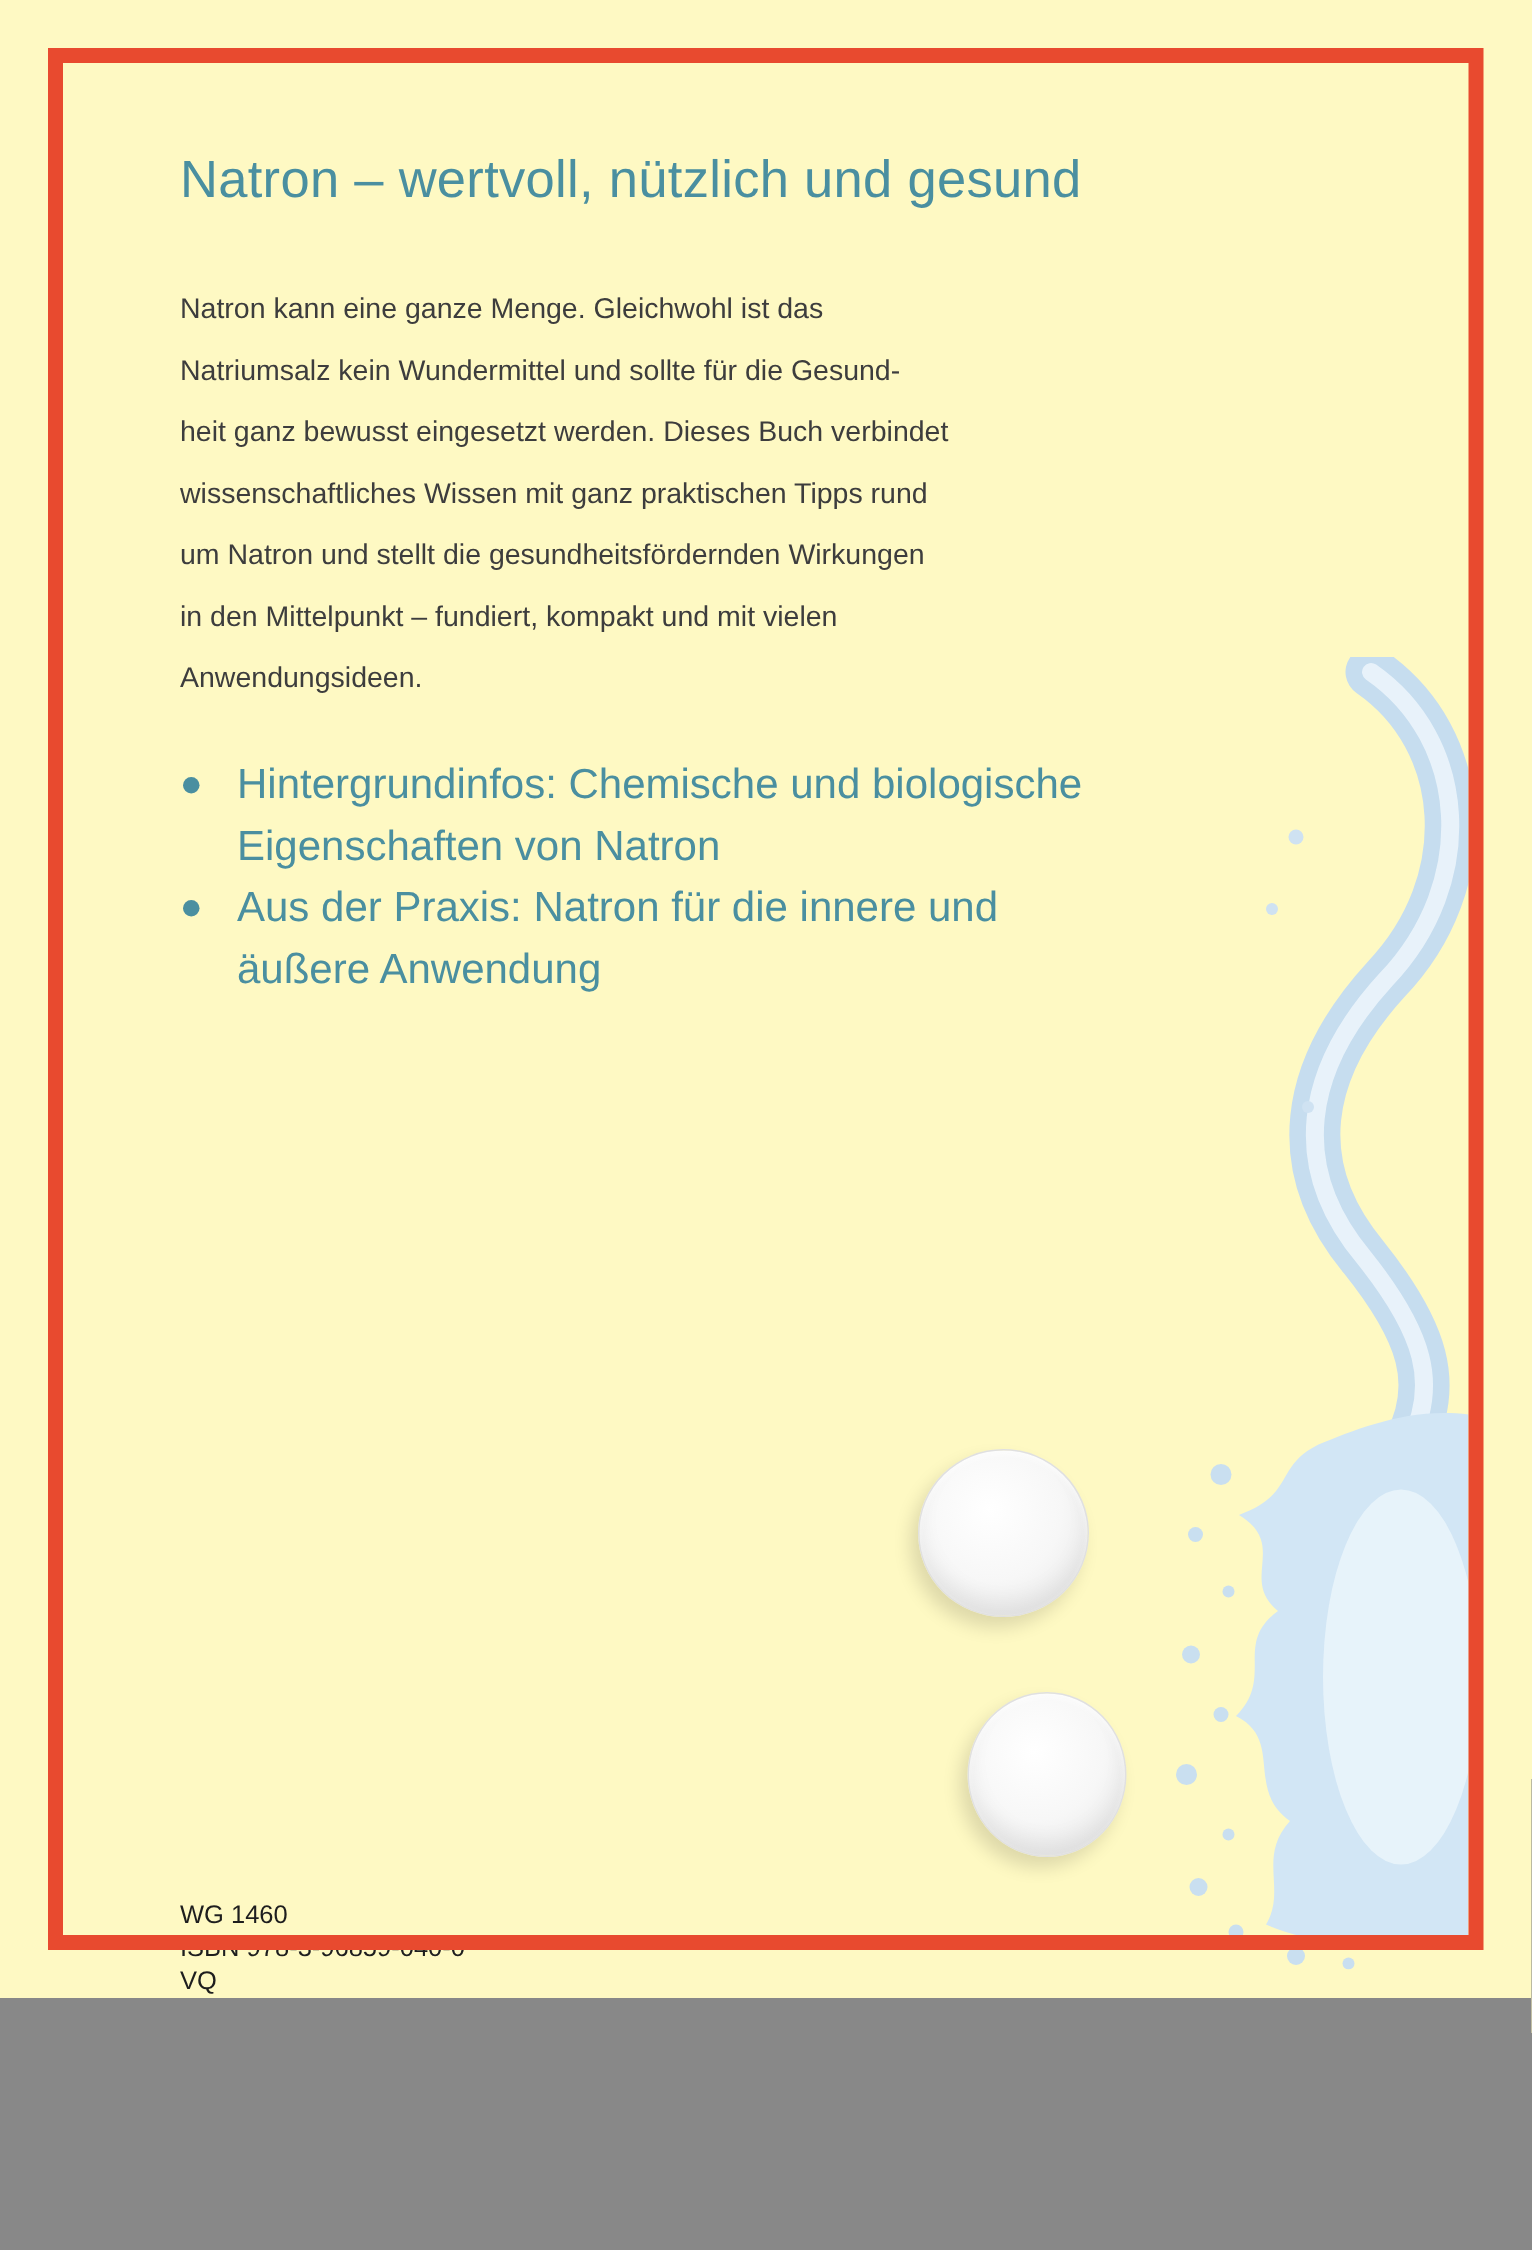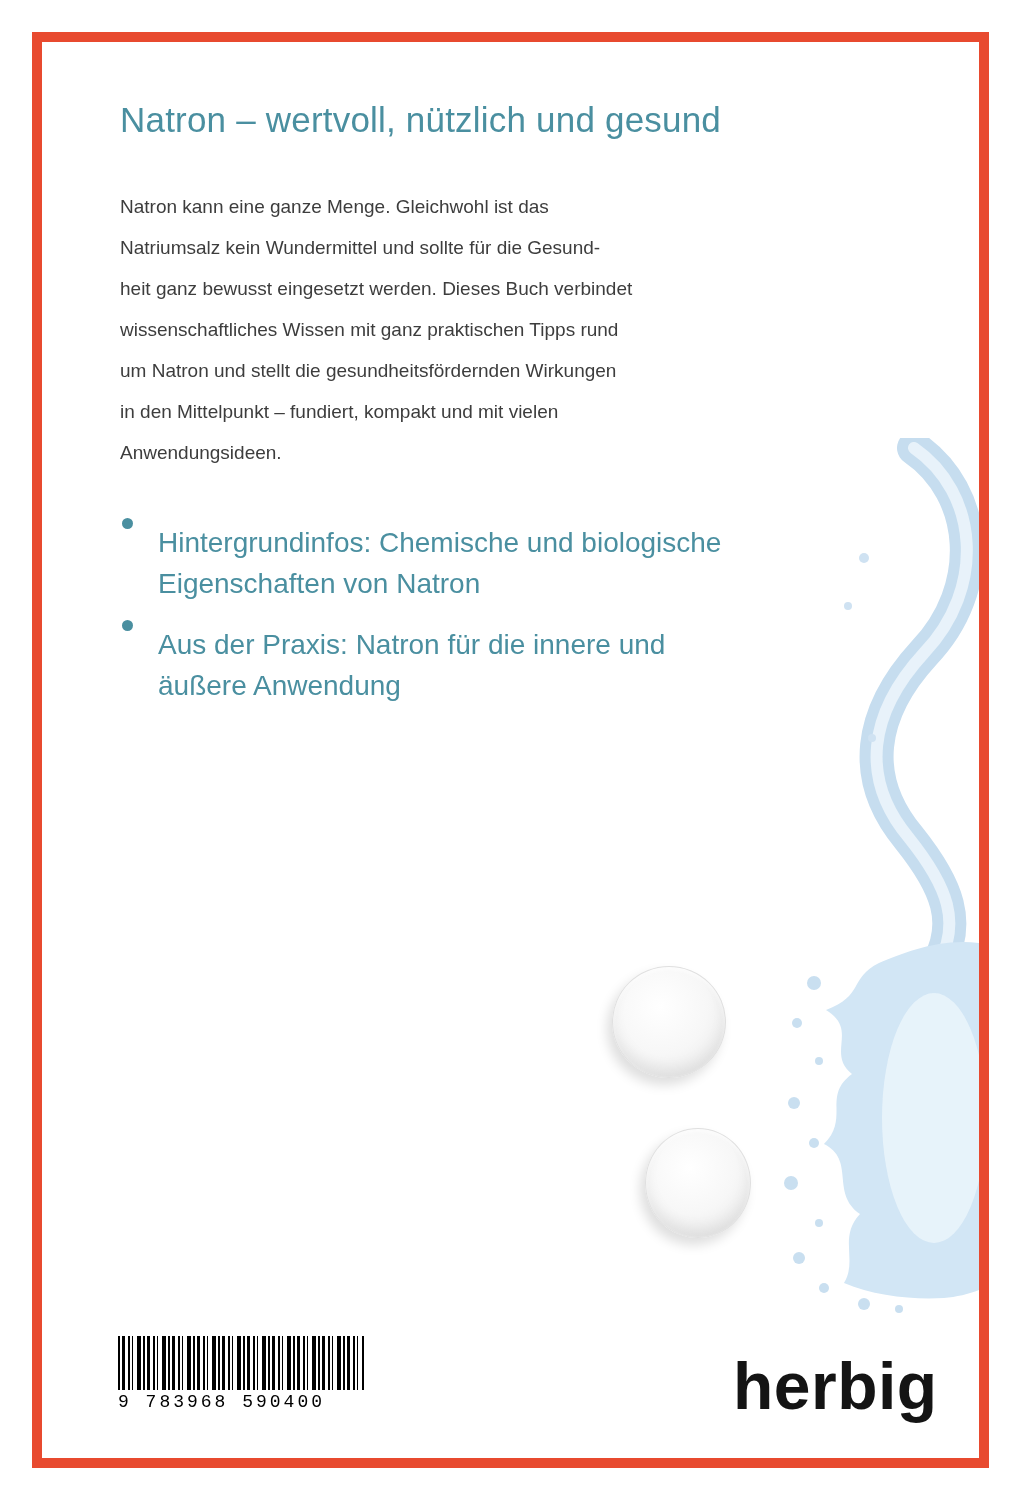--- a/index.html
+++ b/index.html
@@ -1,19 +1,19 @@
 <!DOCTYPE html>
 <html style="--red: #e84a2f; --teal: #4a8fa0; --bodytext: #3d3d3d;"><head>
 <meta charset="utf-8">
 <style>
   html,body{margin:0;padding:0;background:#888;}
   .page{
     position:relative;
-    width:1021px;height:1500px;
-    background:#ffffff;
+    width:1021px;height:1332px;
+    background:#fef9c3;
     overflow:hidden;
     font-family:"Liberation Sans", sans-serif;
     margin:0 auto;
   }
   .frame{
     position:absolute;
     left:32px;top:32px;right:32px;bottom:32px;
     border:10px solid var(--red,#e84a2f);
     pointer-events:none;
     z-index:5;
@@ -56,21 +56,20 @@
     border-radius:50%;
     background:var(--teal,#4a8fa0);
     margin-top:16px;
     margin-left:2px;
   }
   .bullet-text{
     font-size:28px;
     line-height:41px;
     color:var(--teal,#4a8fa0);
     white-space:pre-line;
-    margin-top:20px;
   }
   .splash{
     position:absolute;
     right:42px;top:438px;
     width:215px;height:875px;
     z-index:1;
   }
   .tablet{
     position:absolute;
     border-radius:50%;
@@ -173,20 +172,25 @@
     <circle cx="84" cy="168" r="4" fill="#cfe2f2"></circle>
     <circle cx="108" cy="300" r="4" fill="#cfe2f2"></circle>
     <circle cx="60" cy="850" r="5" fill="#c9dff0"></circle>
     <circle cx="100" cy="866" r="6" fill="#c9dff0"></circle>
     <circle cx="135" cy="871" r="4" fill="#c9dff0"></circle>
   </svg>
 
   <div class="tablet tablet-1"></div>
   <div class="tablet tablet-2"></div>
 
+  <div class="imprint">
+    <div>WG 1460</div>
+    <div>ISBN 978-3-96859-040-0</div>
+    <div>VQ</div>
+  </div>
 
   <div class="barcode">
     <div class="barcode-bars"></div>
     <div class="barcode-digits">9 783968 590400</div>
   </div>
 
   <div class="publisher">herbig</div>
 
 </div>
 

